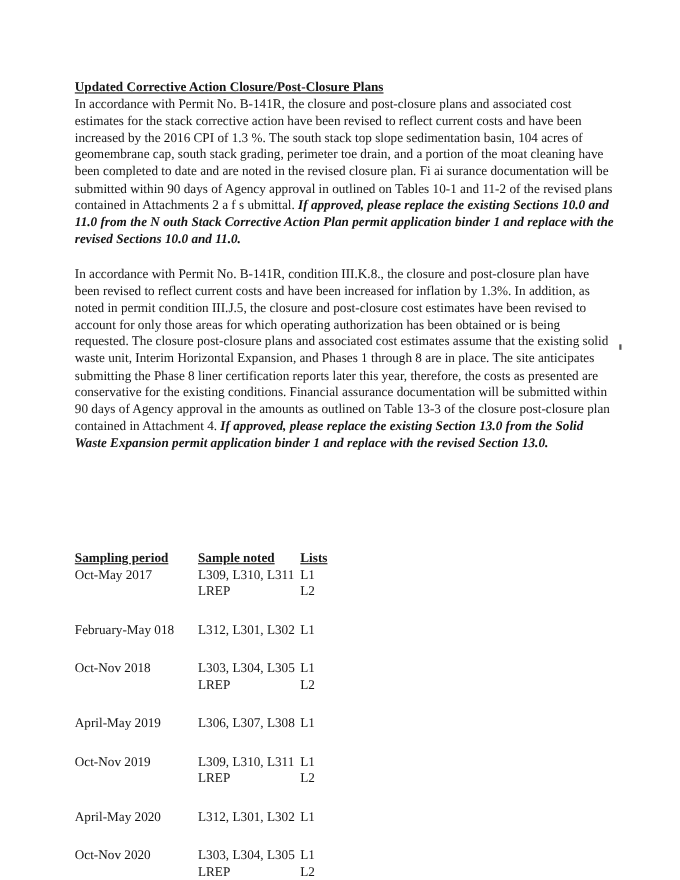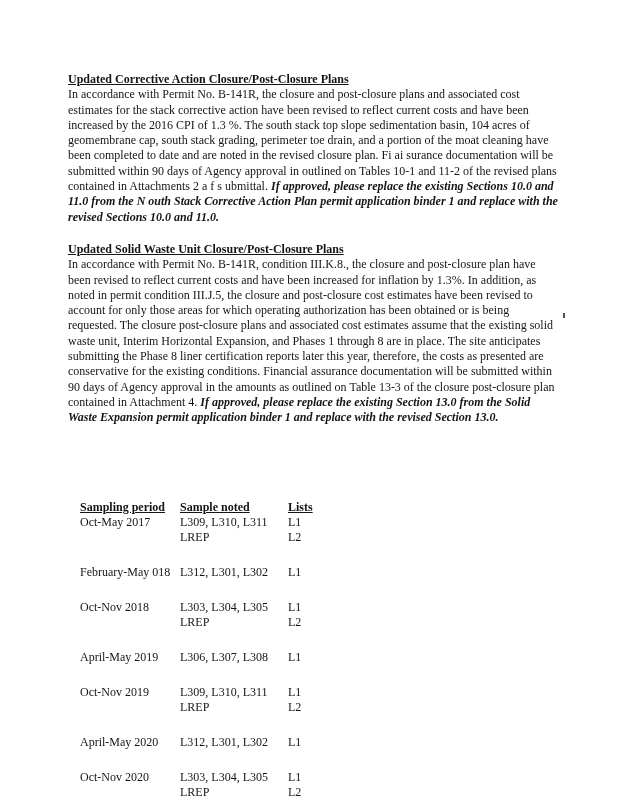--- a/index.html
+++ b/index.html
@@ -6,38 +6,37 @@
   body { width: 618px; height: 800px; position: relative; overflow: hidden;
          font-family: "Liberation Serif", "DejaVu Serif", serif; color: #151515; }
   .page { position: absolute; left: 68px; top: 72px; width: 490px; font-size: 12px; line-height: 15.3px; }
   .h { font-weight: bold; text-decoration: underline; margin: 0; }
   .p { margin: 0; }
   .em { font-weight: bold; font-style: italic; }
   .sec2 { position: absolute; left: 0; top: 170px; width: 490px; }
   .sec3 { position: absolute; left: 0; top: 369px; width: 490px; }
   .table { position: absolute; left: 0; top: 428px; width: 490px; }
   .trow { position: relative; height: 15px; }
-  .c1 { position: absolute; left: 12px; }
+  .c1 { position: absolute; left: 0; }
   .c2 { position: absolute; left: 112px; }
-  .c3 { position: absolute; left: 220px; }
+  .c3 { position: absolute; left: 205px; }
   .thead span { font-weight: bold; text-decoration: underline; }
   .mark { position: absolute; left: 563px; top: 313px; width: 2px; height: 5px; background: #555; }
 </style>
 </head>
 <body>
 
 <div class="page">
 
   <div>
     <p class="h">Updated Corrective Action Closure/Post-Closure Plans</p>
     <p class="p"><span>In accordance with Permit No. B-141R, the closure and post-closure plans and associated cost estimates for the stack corrective action have been revised to reflect current costs and have been increased by the 2016 CPI of 1.3 %.   The south stack top slope sedimentation basin, 104 acres of geomembrane cap, south stack grading,  perimeter toe drain, and a portion of the moat cleaning have been completed to date and are noted in the revised closure plan.  Fi  ai      surance documentation will be submitted within 90 days of Agency approval in                        outlined on Tables 10-1 and 11-2 of the revised plans contained in Attachments 2 a      f    s  ubmittal. </span><span class="em">If approved, please replace the existing Sections 10.0 and 11.0 from the N                   outh Stack Corrective Action Plan permit application binder 1 and replace with the revised Sections 10.0 and 11.0.</span></p>
   </div>
 
   <div class="sec2">
-    <p class="h">Updated Solid Waste Unit Closure/Post-Closure Plans</p>
     <p class="p"><span>In accordance with Permit No. B-141R, condition III.K.8., the closure and post-closure plan have been revised to reflect current costs and have been increased for inflation by 1.3%.  In addition, as noted in permit condition III.J.5, the closure and post-closure cost estimates have been revised to account for only those areas for which operating authorization has been obtained or is being requested.  The closure post-closure plans and associated cost estimates assume that the existing solid waste unit, Interim Horizontal Expansion, and Phases 1 through 8 are in place. The site anticipates submitting the Phase 8 liner certification reports later this year, therefore, the costs as presented are conservative for the existing conditions.  Financial assurance documentation will be submitted within 90 days of Agency approval in the amounts as outlined on Table 13-3 of the closure post-closure plan contained in Attachment 4. </span><span class="em">If approved, please replace the existing Section 13.0 from the Solid Waste Expansion permit application binder 1 and replace with the revised Section 13.0.</span></p>
   </div>
 
   <div class="sec3">
   </div>
 
   <div class="table">
     <div class="trow thead">
       <span class="c1">Sampling period</span>
       <span class="c2">Sample noted</span>

